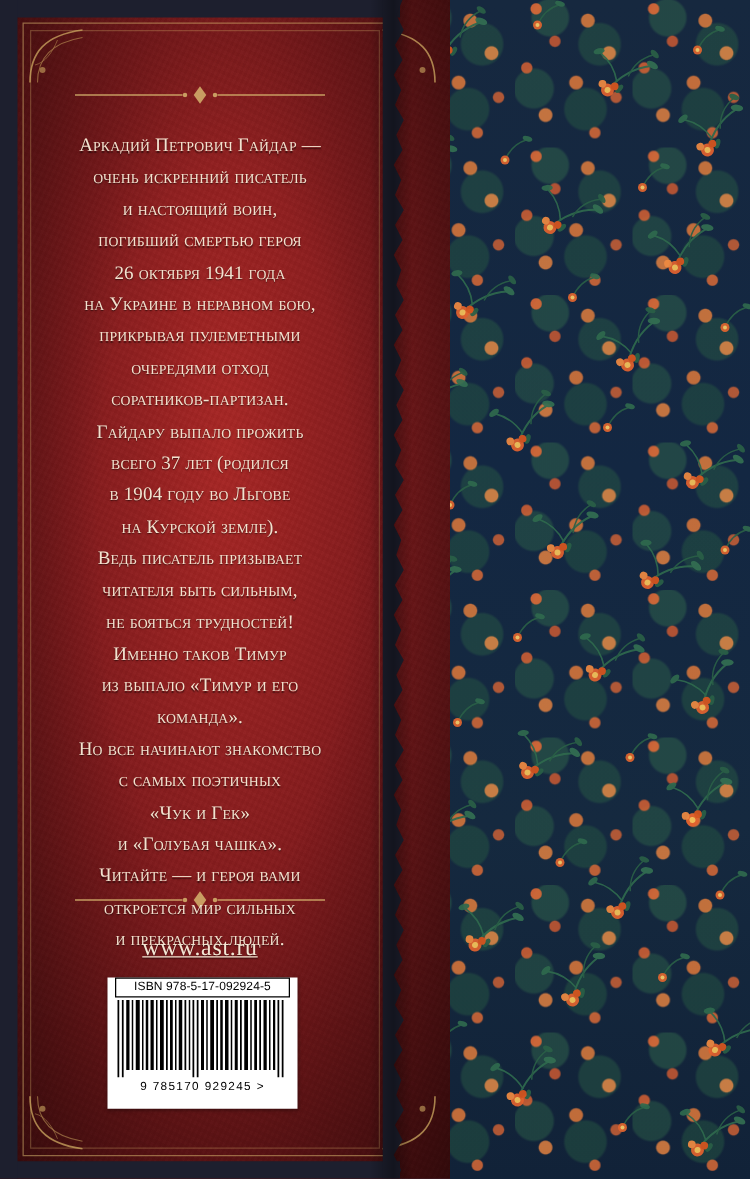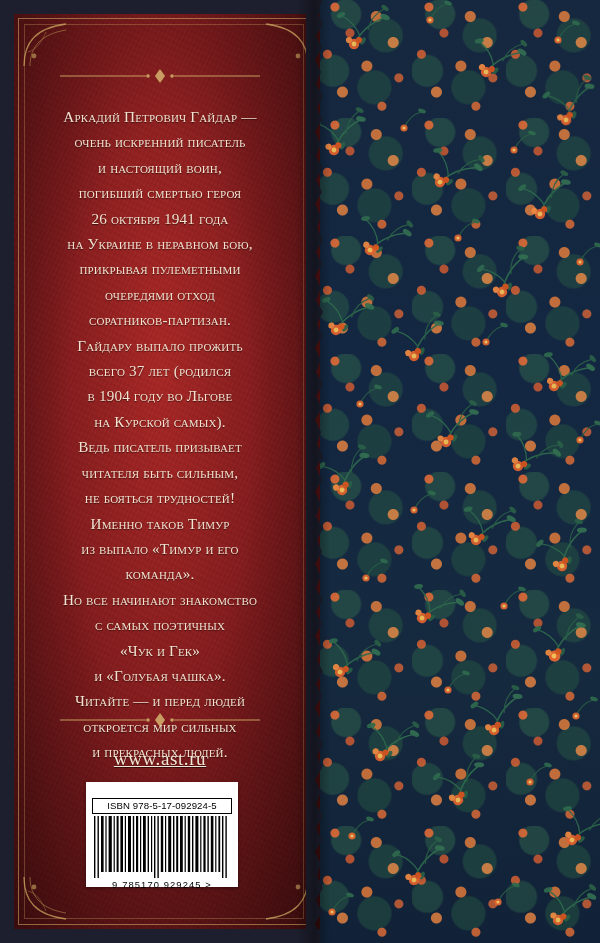--- a/index.html
+++ b/index.html
@@ -65,21 +65,21 @@
     width: 26px;
     height: 943px;
     z-index: 6;
   }
 
   
   .red-panel {
     position: absolute;
     top: 0;
     left: 0;
-    width: 320px;
+    width: 360px;
     height: 943px;
     background:
       radial-gradient(ellipse at 50% 38%, rgba(170,40,38,0.95) 0%, rgba(128,26,28,0.95) 48%, rgba(92,18,20,1) 100%),
       linear-gradient(180deg, #7c1a1c 0%, #8d2022 25%, #8a1f21 60%, #6d1618 100%);
   }
   .red-texture {
     position: absolute;
     inset: 0;
     opacity: 0.35;
     background-image:
@@ -164,21 +164,21 @@
   }
 
   
   .barcode-box {
     position: absolute;
     top: 782px;
     left: 86px;
     width: 152px;
     height: 105px;
     background: #ffffff;
-    padding: 16px 6px 3px 6px;
+    padding: 0 6px 3px 6px;
     box-sizing: border-box;
     box-shadow: 0 1px 3px rgba(0,0,0,0.45);
   }
   .isbn-text {
     font-family: "Liberation Sans", sans-serif;
     font-size: 9.6px;
     color: #000;
     text-align: center;
     letter-spacing: 0.1px;
     line-height: 12px;
@@ -359,32 +359,32 @@
         <p>и настоящий воин,</p>
         <p>погибший смертью героя</p>
         <p>26 октября  1941 года</p>
         <p>на Украине в неравном бою,</p>
         <p>прикрывая пулеметными</p>
         <p>очередями отход</p>
         <p>соратников-партизан.</p>
         <p>Гайдару выпало прожить</p>
         <p>всего 37 лет (родился</p>
         <p>в 1904 году во Льгове</p>
-        <p>на Курской самых).</p>
+        <p>на Курской земле).</p>
         <p>Ведь писатель призывает</p>
         <p>читателя быть сильным,</p>
         <p>не бояться трудностей!</p>
         <p>Именно таков Тимур</p>
         <p>из выпало «Тимур и его</p>
         <p>команда».</p>
         <p>Но все начинают знакомство</p>
         <p>с самых поэтичных</p>
         <p>«Чук и Гек»</p>
         <p>и «Голубая чашка».</p>
-        <p>Читайте — и перед людей</p>
+        <p>Читайте — и героя вами</p>
         <p>откроется мир сильных</p>
         <p>и прекрасных людей.</p>
       </div>
 
     <div class="site-url">www.ast.ru</div>
 
     <div class="barcode-box">
       <div class="isbn-text">ISBN 978-5-17-092924-5</div>
       <svg class="bars" viewBox="0 0 140 62" preserveAspectRatio="none">
         <g fill="#000">

